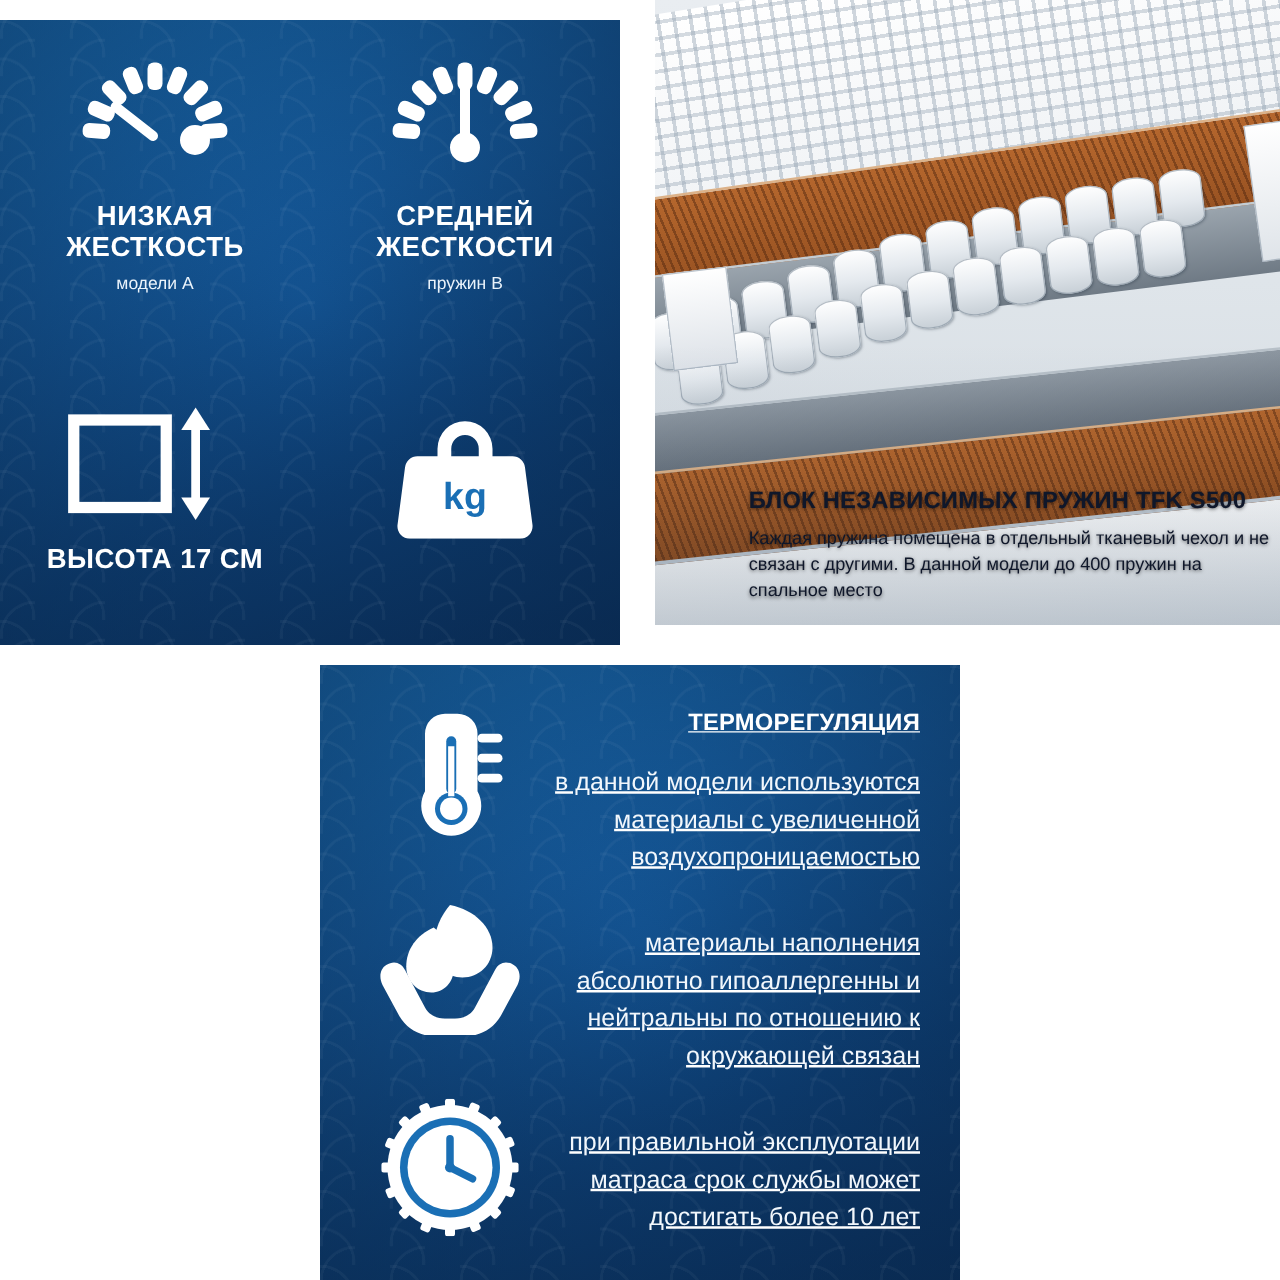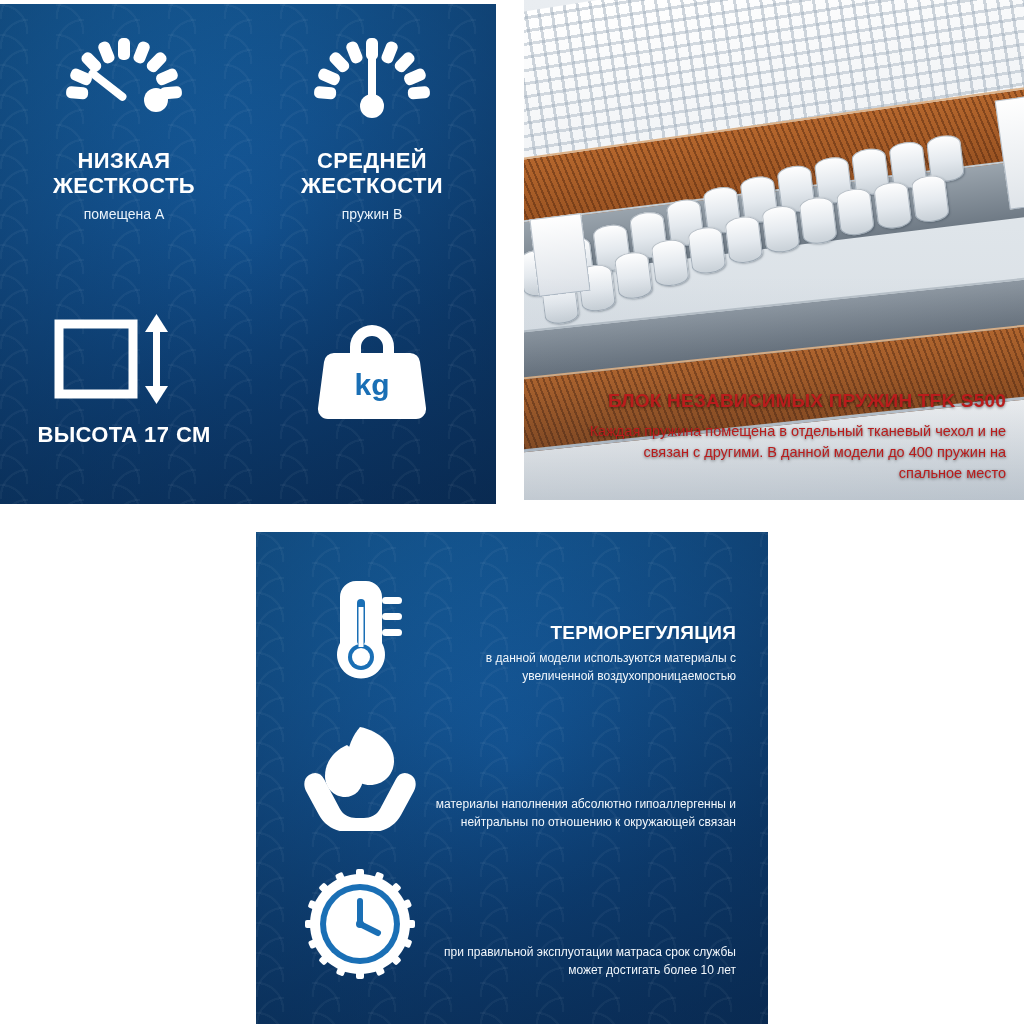--- a/index.html
+++ b/index.html
@@ -32,21 +32,21 @@
     opacity: .30;
     background-image:
       radial-gradient(circle at 0 28px, transparent 26px, rgba(255,255,255,.13) 26px, rgba(255,255,255,.13) 28px, transparent 28.6px),
       radial-gradient(circle at 56px 28px, transparent 26px, rgba(255,255,255,.13) 26px, rgba(255,255,255,.13) 28px, transparent 28.6px);
     background-size: 56px 30px;
     background-position: 0 0, 28px 15px;
   }
   .panel-inner { position: relative; z-index: 2; width: 100%; height: 100%; }
 
   
-  #features-panel { left: 0; top: 4px; width: 496px; height: 500px; }
+  #features-panel { left: 0; top: 16px; width: 496px; height: 500px; }
   .feat-grid {
     display: grid;
     grid-template-columns: 1fr 1fr;
     grid-template-rows: 1fr 1fr;
     width: 100%;
     height: 100%;
   }
   .feat-cell {
     display: flex;
     flex-direction: column;
@@ -153,24 +153,24 @@
     transform: rotate(-7deg);
     background: linear-gradient(180deg,#ffffff 0%, #dde2e8 100%);
     box-shadow: 0 0 0 1px rgba(140,155,170,.6) inset;
   }
   .photo-shade {
     position: absolute; inset: 0;
     background: linear-gradient(180deg, rgba(255,255,255,0) 55%, rgba(10,40,70,.06) 75%, rgba(10,40,70,.22) 100%);
   }
   .spring-caption {
     position: absolute;
-    right: 18px; bottom: 16px;
+    right: 5px; bottom: 16px;
     width: 420px;
-    text-align: right;
-    color: #b91c1c;
+    text-align: left;
+    color: #0f172a;
     z-index: 5;
     text-shadow: 0 1px 3px rgba(0,0,0,.55);
   }
   .spring-caption .cap-title {
     font-size: 19px; font-weight: bold; line-height: 1.25;
     text-transform: uppercase; letter-spacing: .2px;
   }
   .spring-caption .cap-body {
     margin-top: 8px; font-size: 14.5px; line-height: 1.45;
   }
@@ -180,30 +180,31 @@
   .ben-list {
     display: flex;
     flex-direction: column;
     justify-content: space-around;
     height: 100%;
     padding: 26px 26px 26px 40px;
     box-sizing: border-box;
   }
   .ben-row {
     display: flex;
-    align-items: flex-end;
+    align-items: flex-start;
     color: #fff;
+    text-decoration: underline;
   }
   .ben-icon { width: 128px; flex: 0 0 128px; display:flex; align-items:center; justify-content:center; }
   .ben-text { flex: 1; text-align: right; padding-right: 6px; }
   .ben-title {
     font-size: 19px; font-weight: bold; text-transform: uppercase;
     line-height: 1.25; letter-spacing: .2px;
   }
-  .ben-body { font-size: 12px; line-height: 1.5; margin-top: 4px; color: #f2f7fc; }
+  .ben-body { font-size: 20px; line-height: 1.5; margin-top: 20px; color: #f2f7fc; }
   svg { display: block; }
 </style>
 </head>
 <body>
 
 <div class="page">
 
   <section class="bluepanel" id="features-panel">
     <div class="waves"></div>
     <div class="panel-inner">
@@ -240,21 +241,21 @@
                   </g>
                 <g transform="rotate(-52 90 62)">
                   <rect x="86" y="18" width="8" height="46" rx="4"></rect>
                 </g>
                 <circle cx="122" cy="64" r="12"></circle>
                 <path d="M24 62 a66 66 0 0 1 12 -36 l10 8 a54 54 0 0 0 -10 28 z" opacity="0"></path>
               </g>
             </svg>
           </div>
           <div class="feat-title">НИЗКАЯ ЖЕСТКОСТЬ</div>
-          <div class="feat-sub">помещена А</div>
+          <div class="feat-sub">модели А</div>
         </div>
 
         <div class="feat-cell">
           <div class="icon-wrap">
             <svg width="180" height="96" viewBox="0 0 180 96">
               <g fill="#ffffff">
                 <rect x="84" y="2" width="12" height="22" rx="5"></rect>
                 <g transform="rotate(-22 90 60)">
                     <rect x="84" y="2" width="12" height="22" rx="5"></rect>
                   </g>

